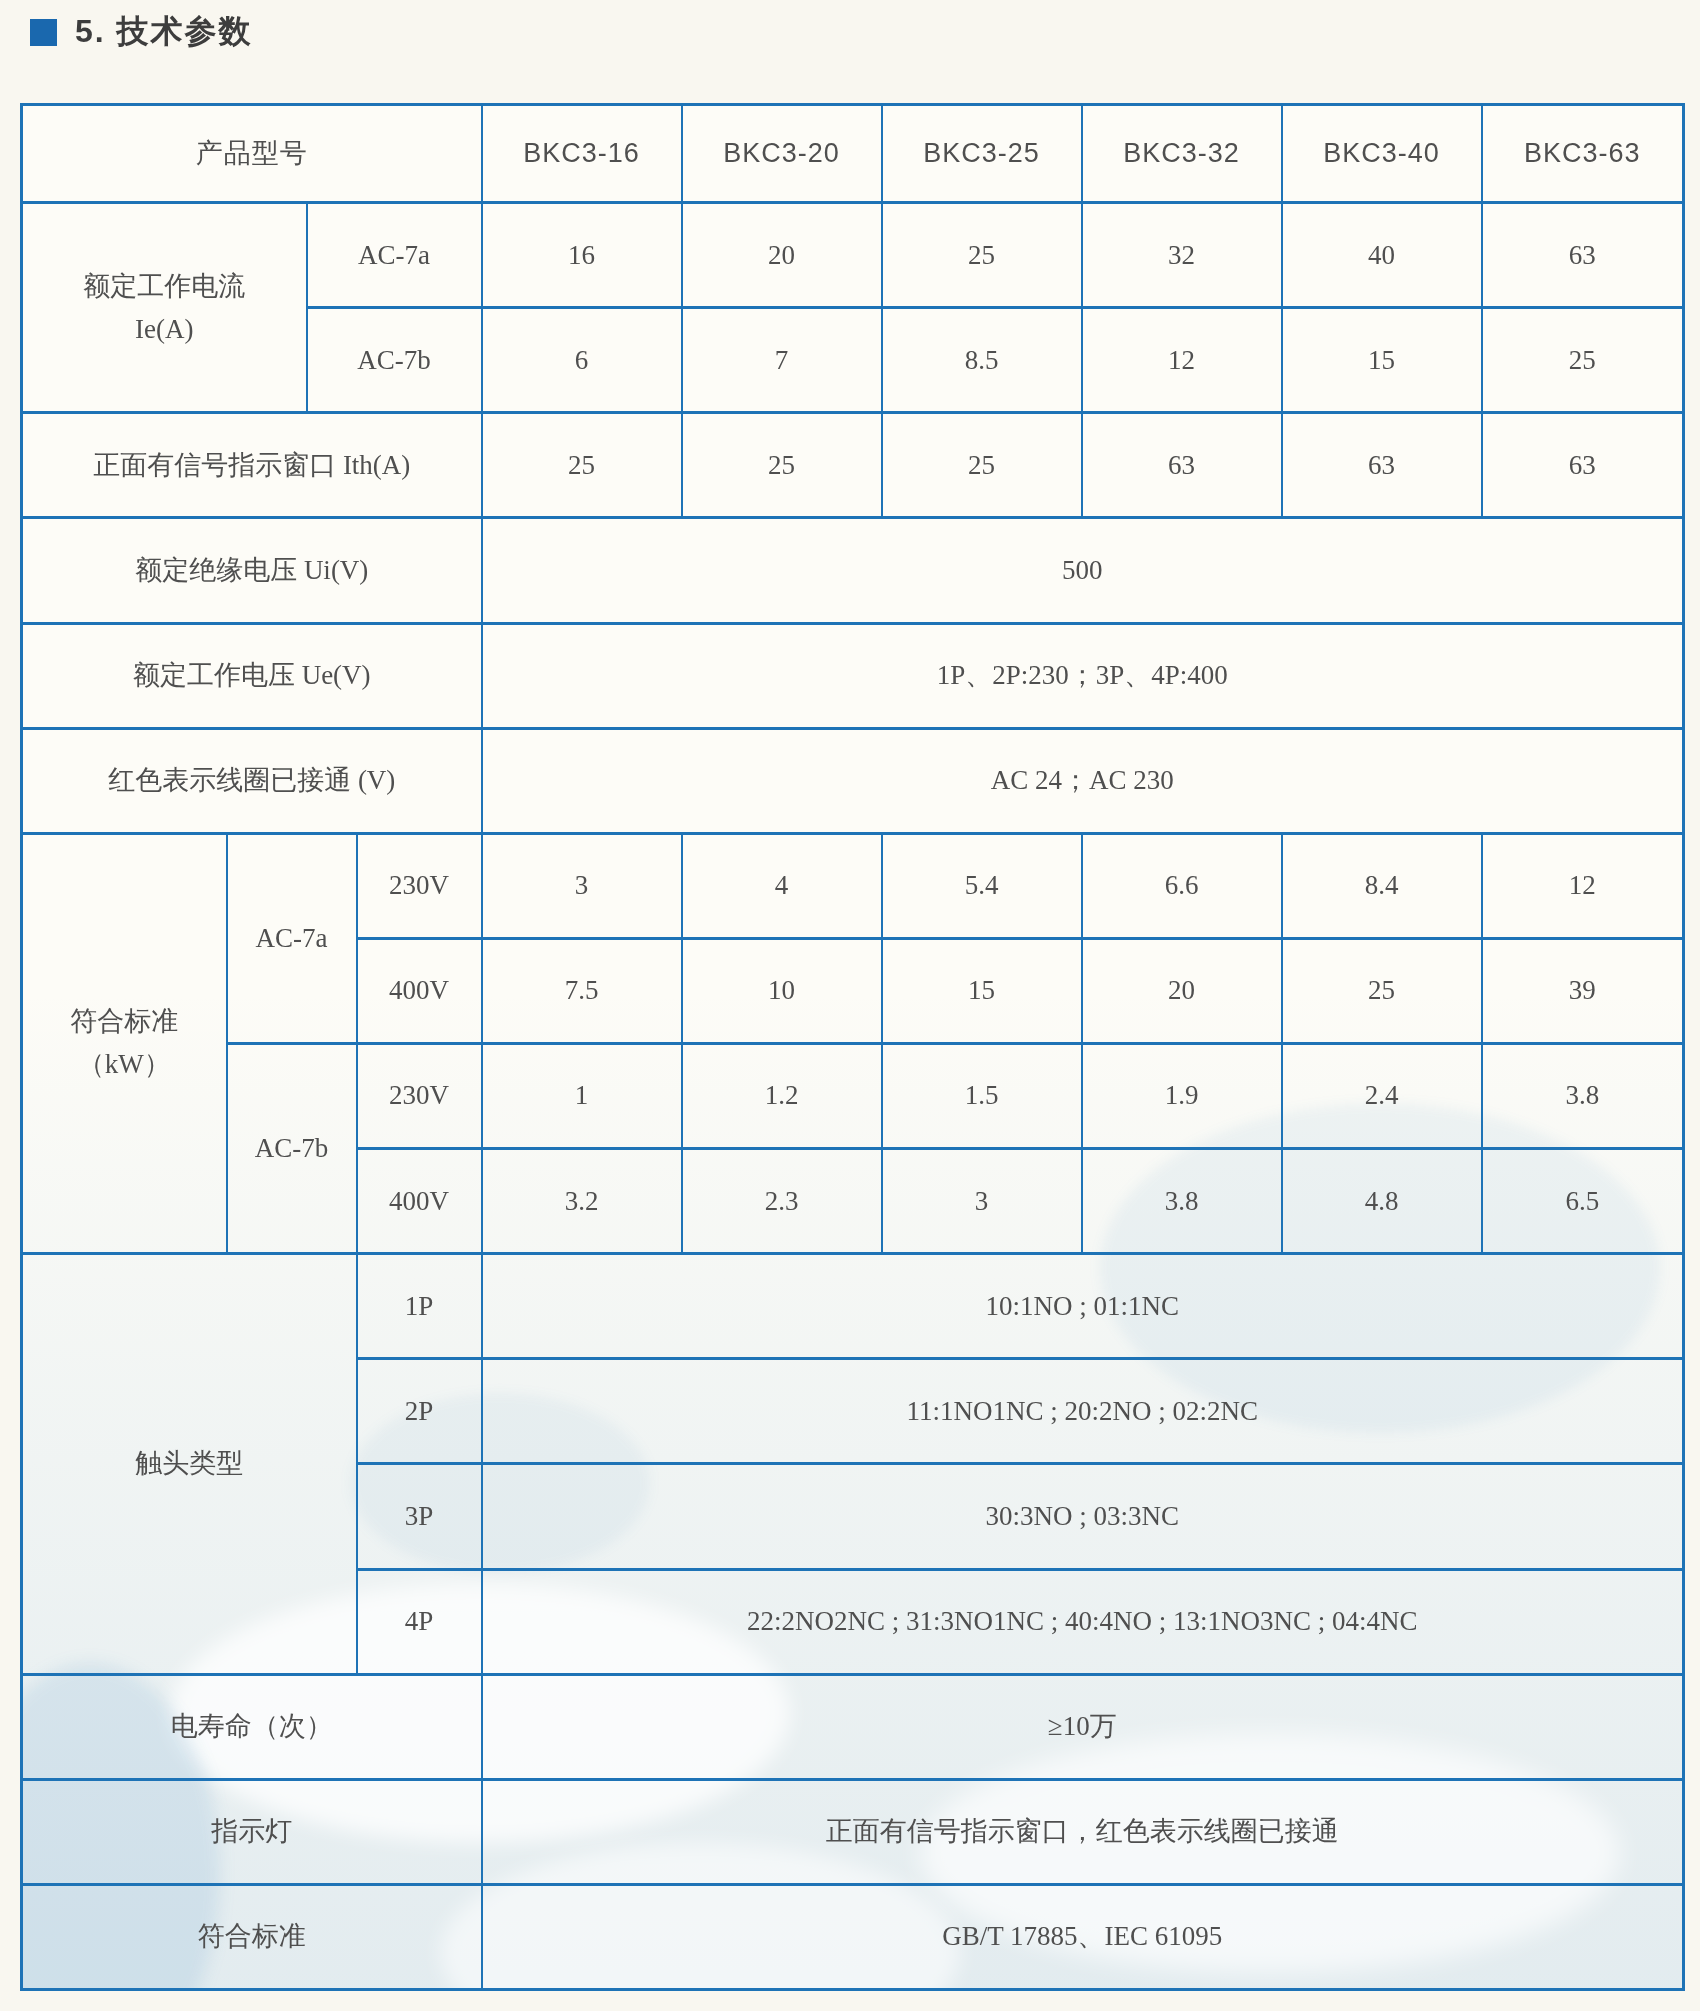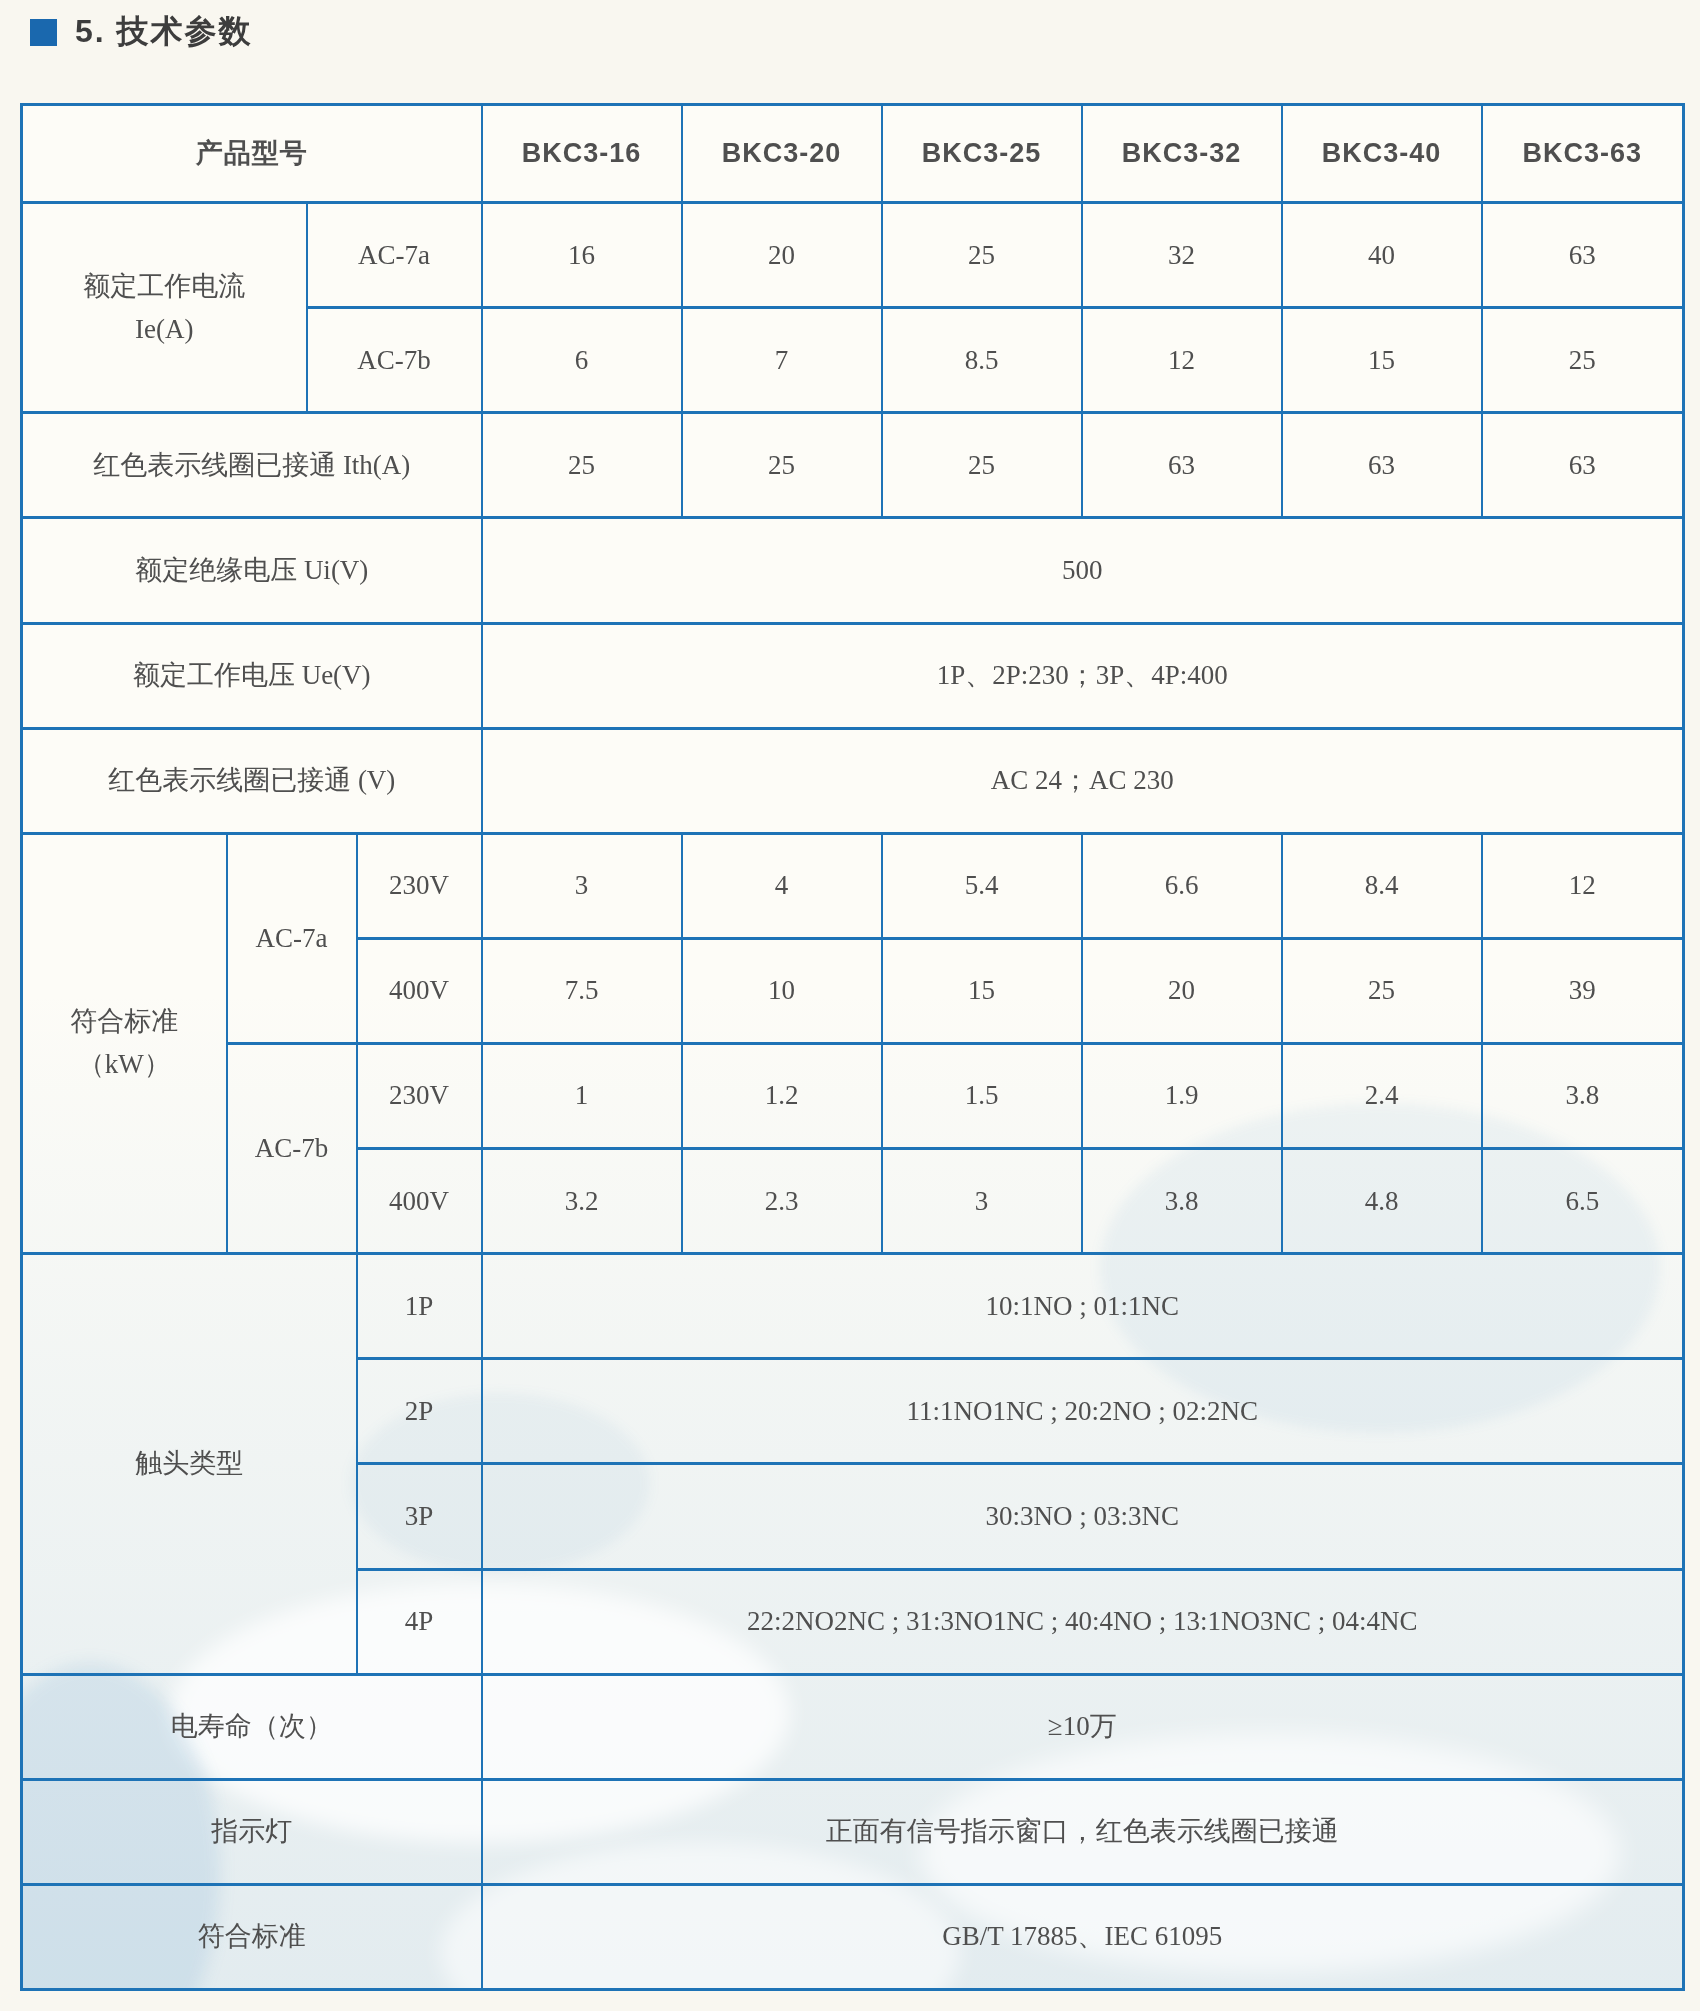--- a/index.html
+++ b/index.html
@@ -47,21 +47,21 @@
     text-align:center;vertical-align:middle;padding:0 6px;
     font-size:27px;color:#4f4f4f;background:transparent;
     white-space:pre-line;line-height:1.6;
   }
   table.spec{border:3px solid #1e73b6;}
   tr.hdr{height:98px;}
   tr.r{height:105px;}
   th.model, th.model-label{
     background:#1c6bb0;color:#ffffff;
     font-family:"Liberation Sans","DejaVu Sans",sans-serif;
-    font-weight:bold;font-size:29px;letter-spacing:1px;
+    font-weight:normal;font-size:29px;letter-spacing:1px;
     border-left:3px solid #f9f7f0;border-right:3px solid #f9f7f0;
     border-top:none;border-bottom:3px solid #1e73b6;
   }
   th.model-label{border-left:none;}
   th.last{border-right:none;}
 </style>
 </head>
 <body>
 
 <div class="doc-title">
@@ -120,21 +120,21 @@
       <td colspan="2">AC-7b</td>
       <td>6</td>
       <td>7</td>
       <td>8.5</td>
       <td>12</td>
       <td>15</td>
       <td>25</td>
     </tr>
 
     <tr class="r">
-      <td colspan="4">红色表示线圈已接通 Ith(A)</td>
+      <td colspan="4">正面有信号指示窗口 Ith(A)</td>
       <td>25</td>
       <td>25</td>
       <td>25</td>
       <td>63</td>
       <td>63</td>
       <td>63</td>
     </tr>
 
     <tr class="r">
       <td colspan="4">额定绝缘电压 Ui(V)</td>

